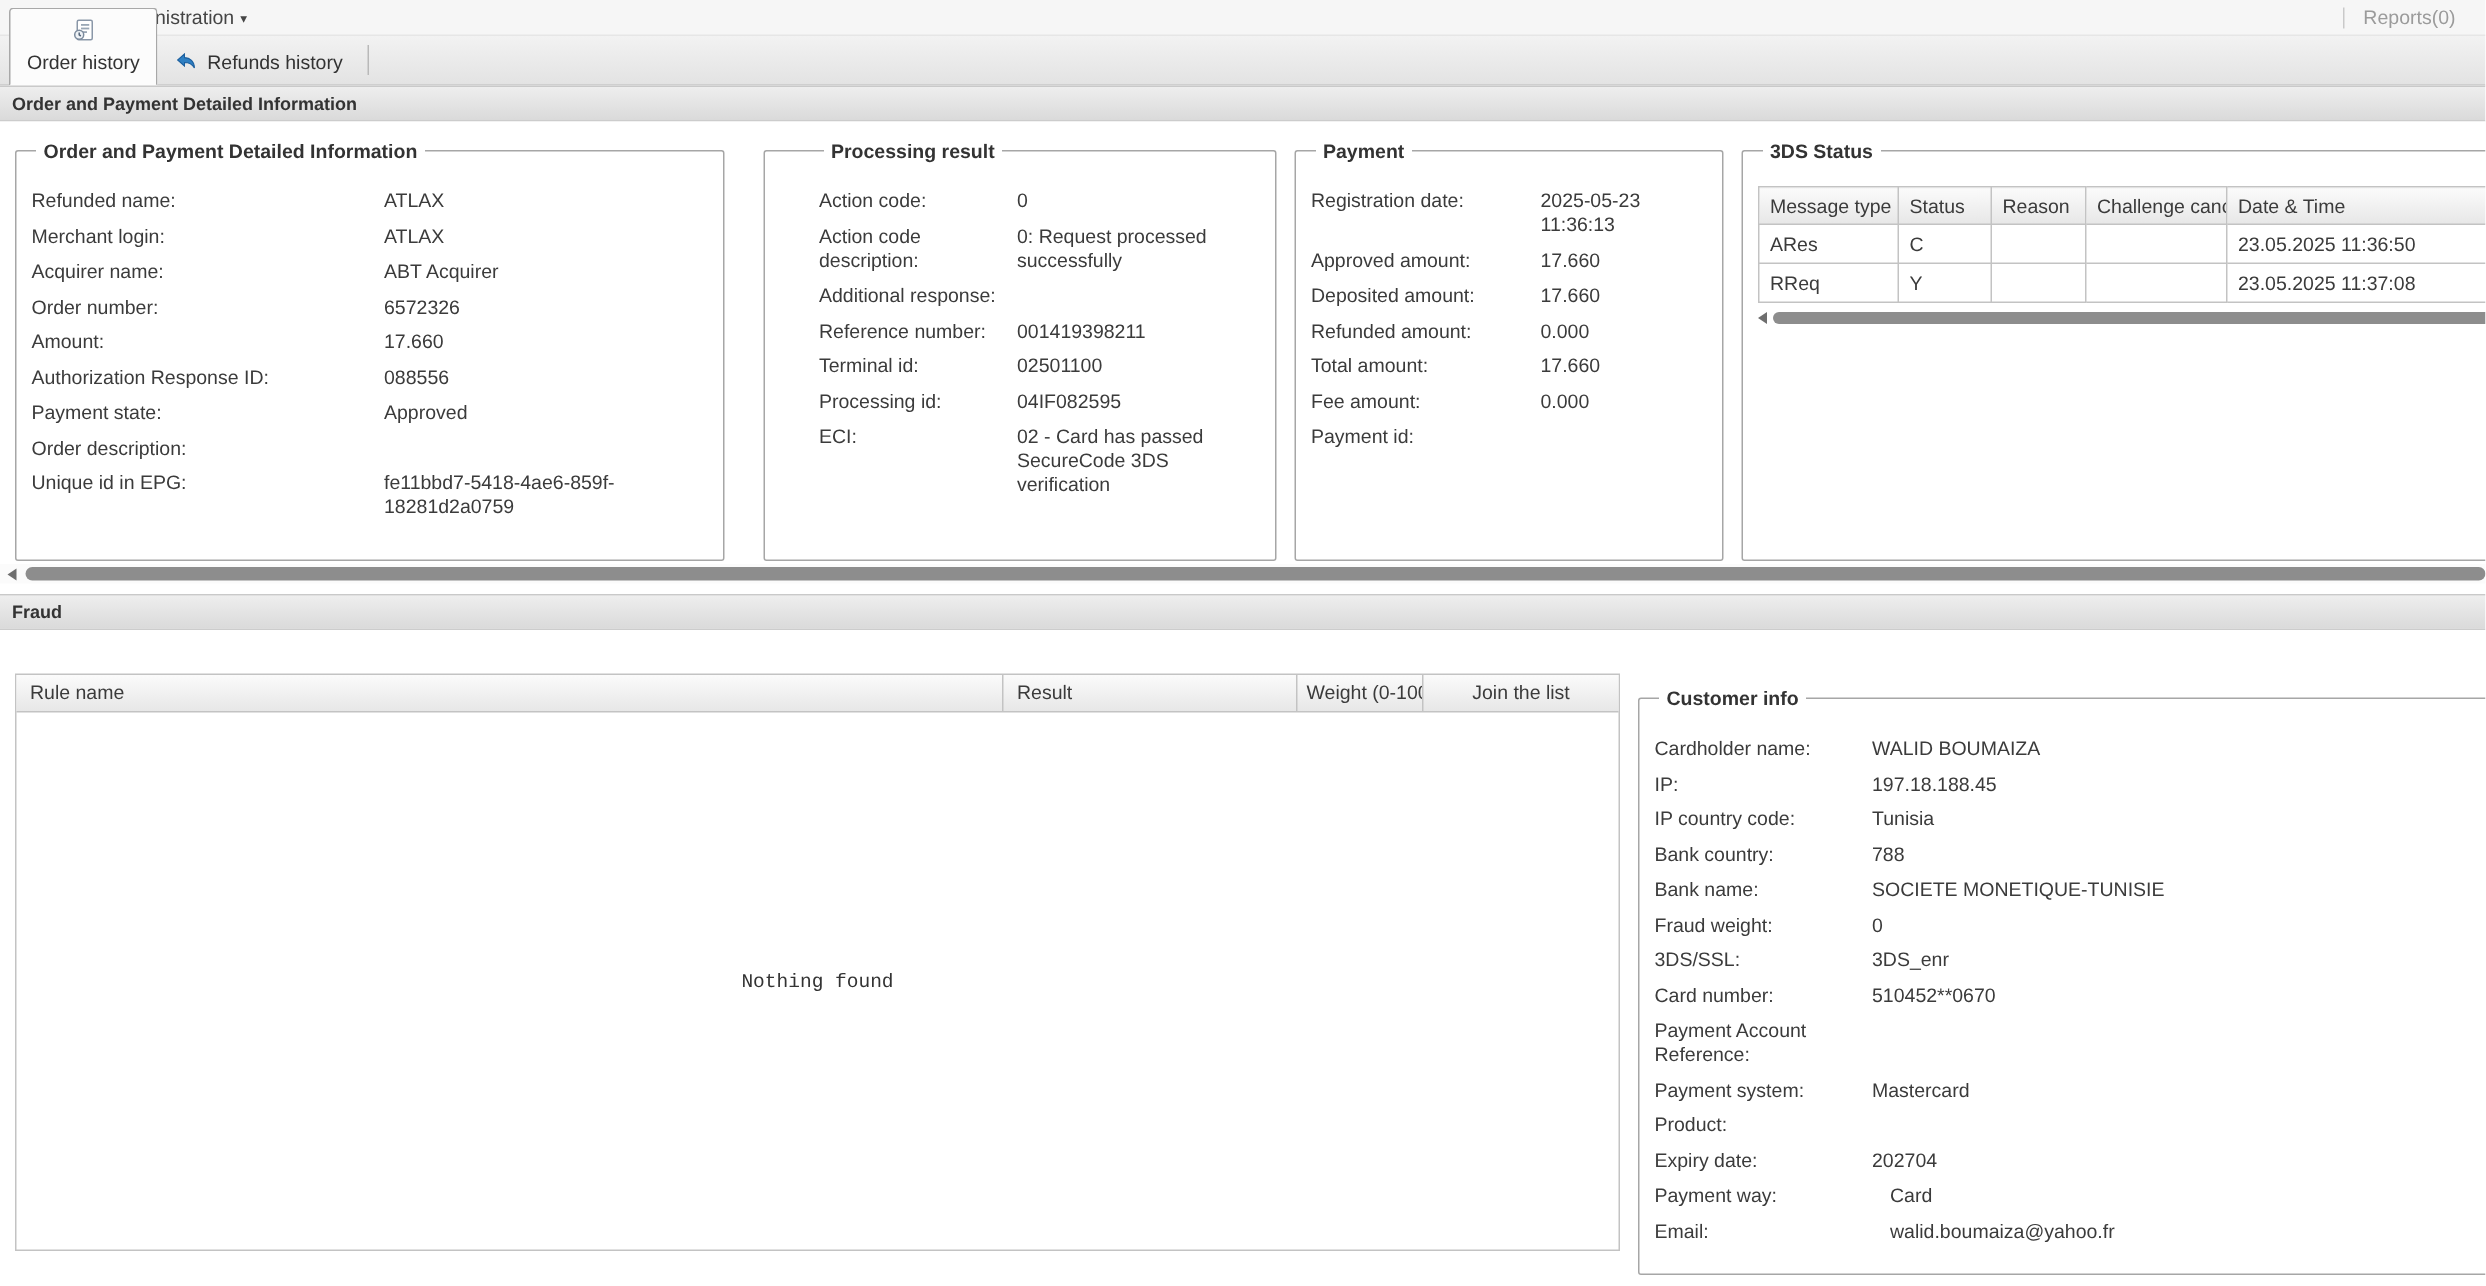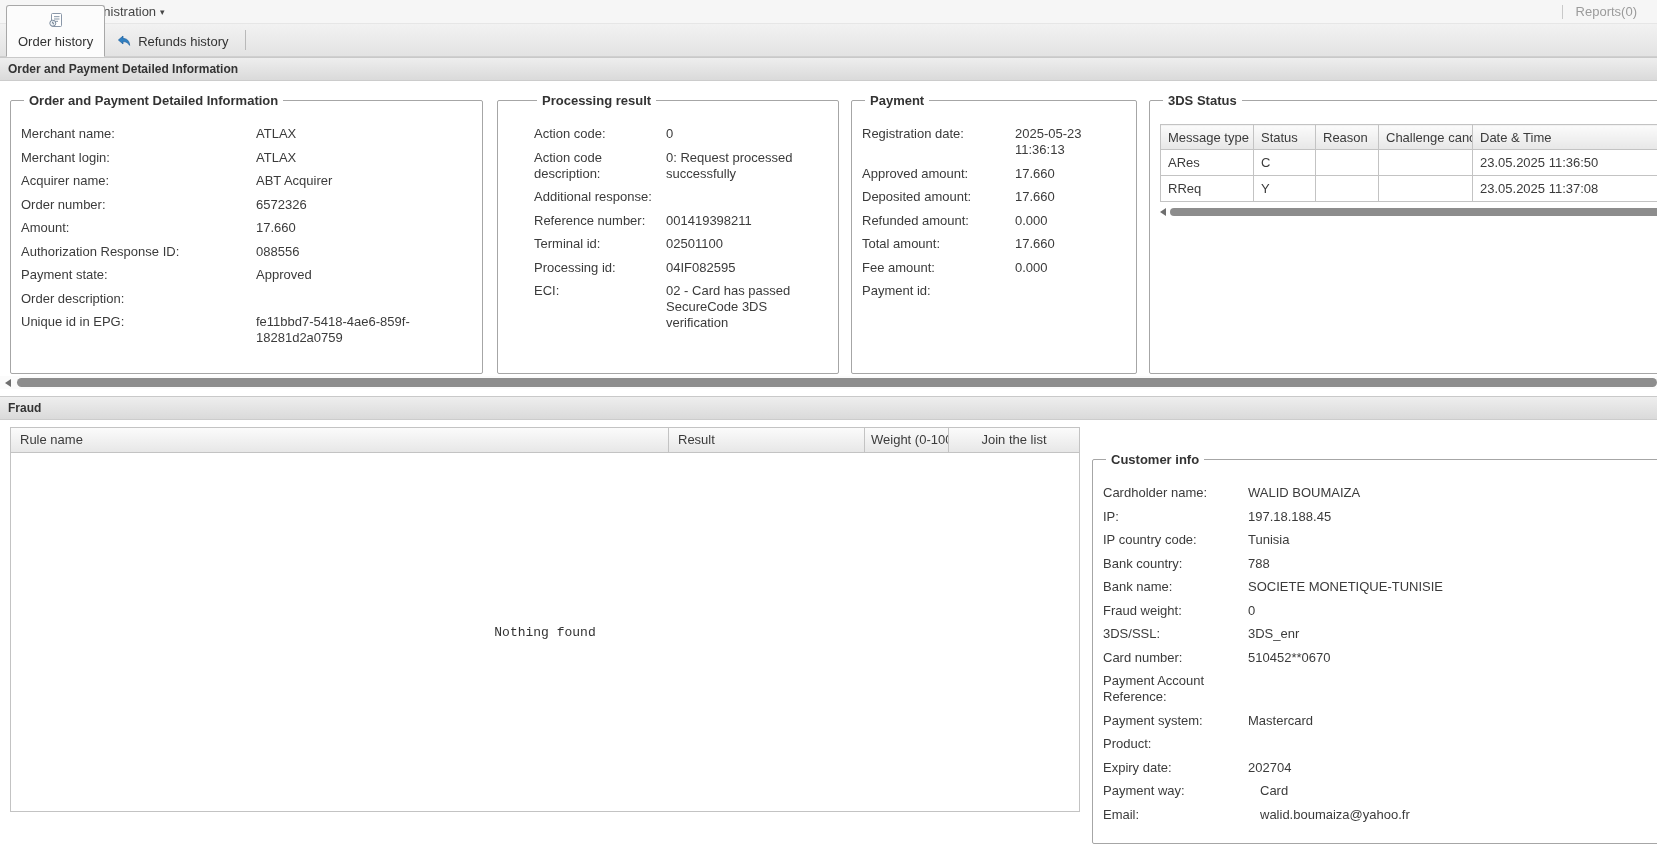--- a/index.html
+++ b/index.html
@@ -40,21 +40,21 @@
     border-top:1px solid #c9c9c9; border-bottom:1px solid #cccccc;
     display:flex; align-items:center; padding-left:8px;
     font-weight:bold; font-size:12px; color:#333;
   }
 
   
   .main-row { display:flex; align-items:flex-start; height:295px; overflow:hidden; padding-left:10px; background:#fff; }
   fieldset { border:1px solid #a6a6a6; border-radius:2px; margin:12px 0 0 0; padding:6px 10px 8px; background:#fff; }
   legend { font-weight:bold; font-size:13px; color:#333; padding:0 5px; margin-left:3px; }
   .fs-order      { width:473px; height:281px; flex:none; }
-  .fs-processing { width:311px; height:281px; margin-left:14px; flex:none;padding-left:36px; }
+  .fs-processing { width:311px; height:281px; margin-left:26px; flex:none;padding-left:36px; }
   .fs-payment    { width:286px; height:281px; margin-left:12px; flex:none; }
   .fs-3ds        { width:580px; height:281px; margin-left:12px; flex:none; }
   .fields { margin-top:12px; }
   .frow { display:flex; line-height:16px; margin-bottom:7.5px; }
   .frow .lbl { flex:none; }
   .fs-order      .lbl { width:235px; }
   .fs-processing .lbl { width:132px; }
   .fs-processing .val { width:162px; }
   .fs-payment    .lbl { width:153px; }
   .fs-customer   .lbl { width:145px; }
@@ -72,21 +72,21 @@
   .mini-scroll { width:560px; height:13px; display:flex; align-items:center; margin-top:3px; }
   .big-scroll { height:13px; background:#fbfbfb; display:flex; align-items:center; padding-left:5px; }
   .sb-thumb { flex:1; height:9px; background:#8d8d8d; border-radius:5px; }
   .mini-scroll .sb-thumb { height:8px; margin:0 4px; }
   .big-scroll .sb-thumb { margin-left:6px; }
   .arr-left  { width:0; height:0; border-top:4px solid transparent; border-bottom:4px solid transparent; border-right:6px solid #6e6e6e; }
 
   .fraud-bar { margin-top:7px; }
 
   
-  .fraud-row { display:flex; align-items:flex-start; height:436px; overflow:hidden; background:#fff; }
+  .fraud-row { display:flex; align-items:center; height:436px; overflow:hidden; background:#fff; }
   .fraud-table {
     margin:7px 0 0 10px; width:1070px; height:385px; flex:none;
     border:1px solid #c3c3c3; display:flex; flex-direction:column; background:#fff;
   }
   .fraud-head { display:flex; height:25px; background:linear-gradient(#fbfbfb,#e7e7e7); border-bottom:1px solid #c3c3c3; }
   .fh-cell { padding:4px 9px; white-space:nowrap; overflow:hidden; }
   .fh-rule   { flex:1; }
   .fh-result { width:196px; border-left:1px solid #c3c3c3; }
   .fh-weight { width:84px;  border-left:1px solid #c3c3c3; padding-left:6px; }
   .fh-join   { width:131px; border-left:1px solid #c3c3c3; text-align:center; }
@@ -140,21 +140,21 @@
 <div class="section-bar">
   <span>Order and Payment Detailed Information</span>
 </div>
 
 <div class="main-row">
 
   <fieldset class="fs-order">
     <legend>Order and Payment Detailed Information</legend>
     <div class="fields">
       <div class="frow">
-          <span class="lbl">Merchant name:</span>
+          <span class="lbl">Refunded name:</span>
           <span class="val">ATLAX</span>
         </div>
       <div class="frow">
           <span class="lbl">Merchant login:</span>
           <span class="val">ATLAX</span>
         </div>
       <div class="frow">
           <span class="lbl">Acquirer name:</span>
           <span class="val">ABT Acquirer</span>
         </div>

